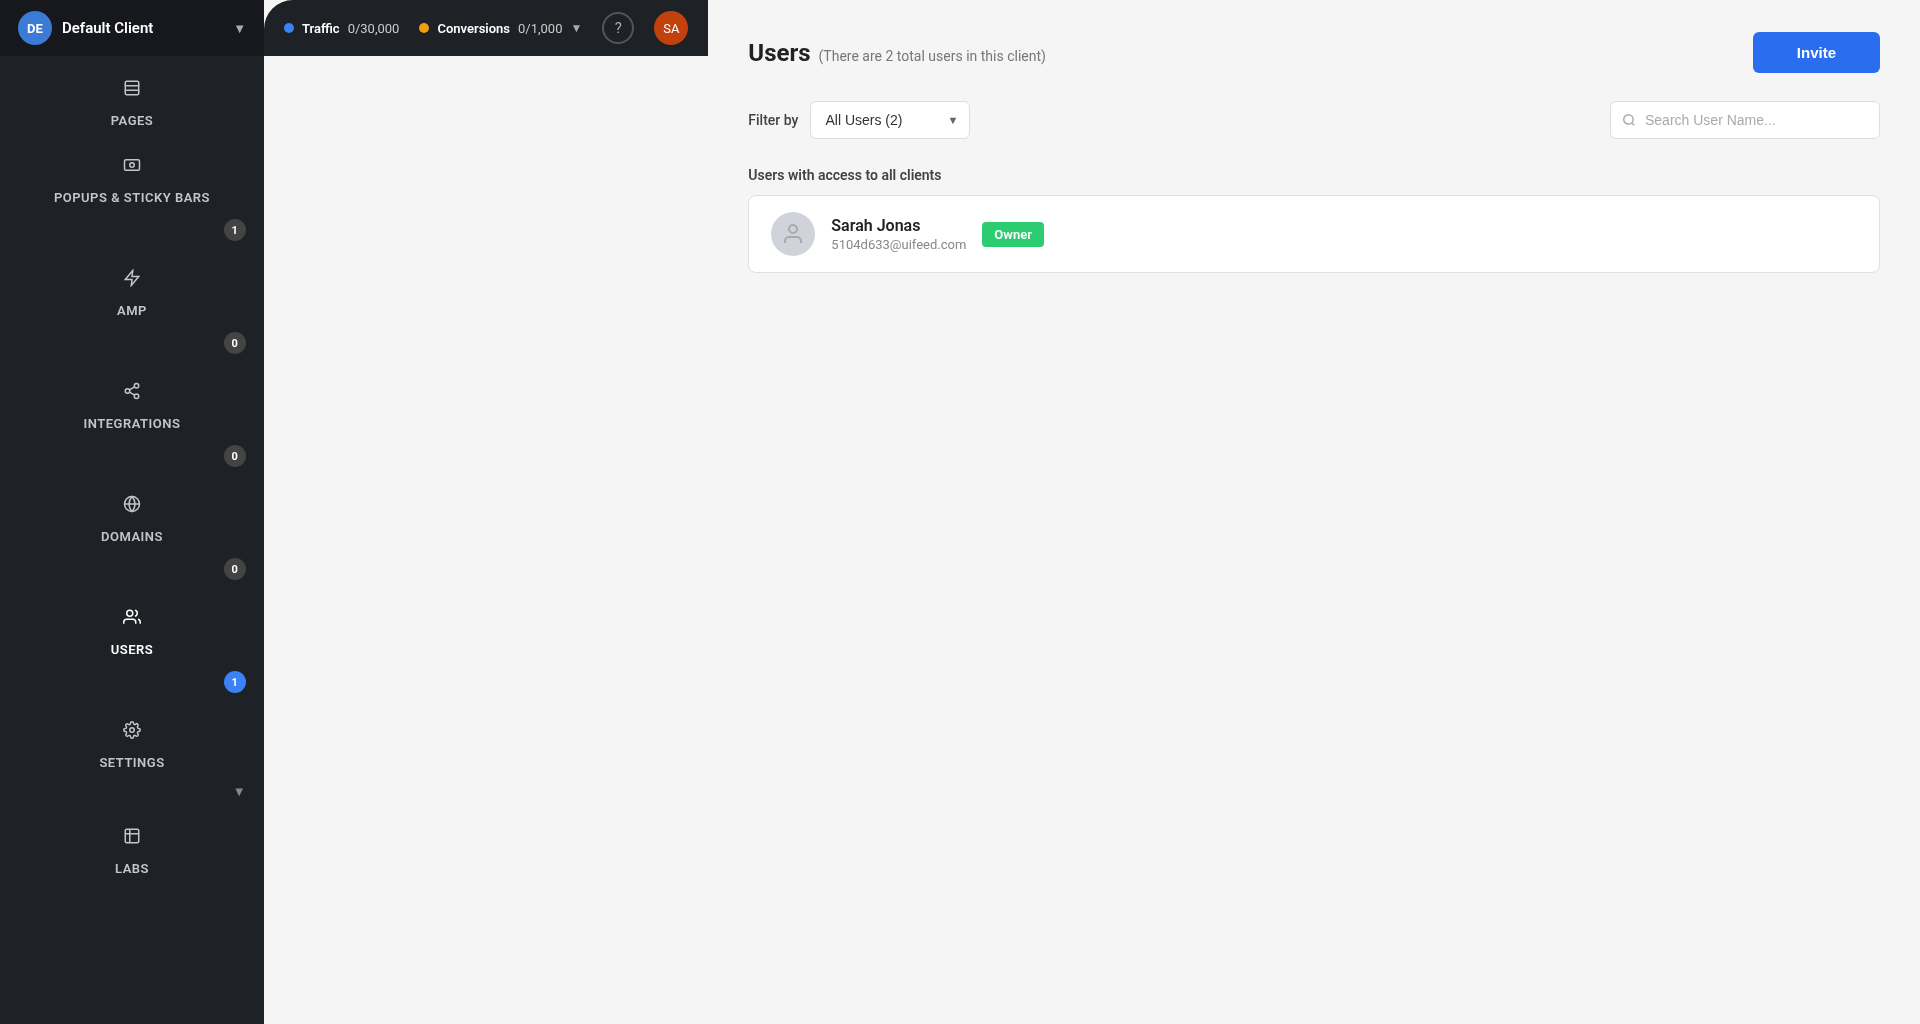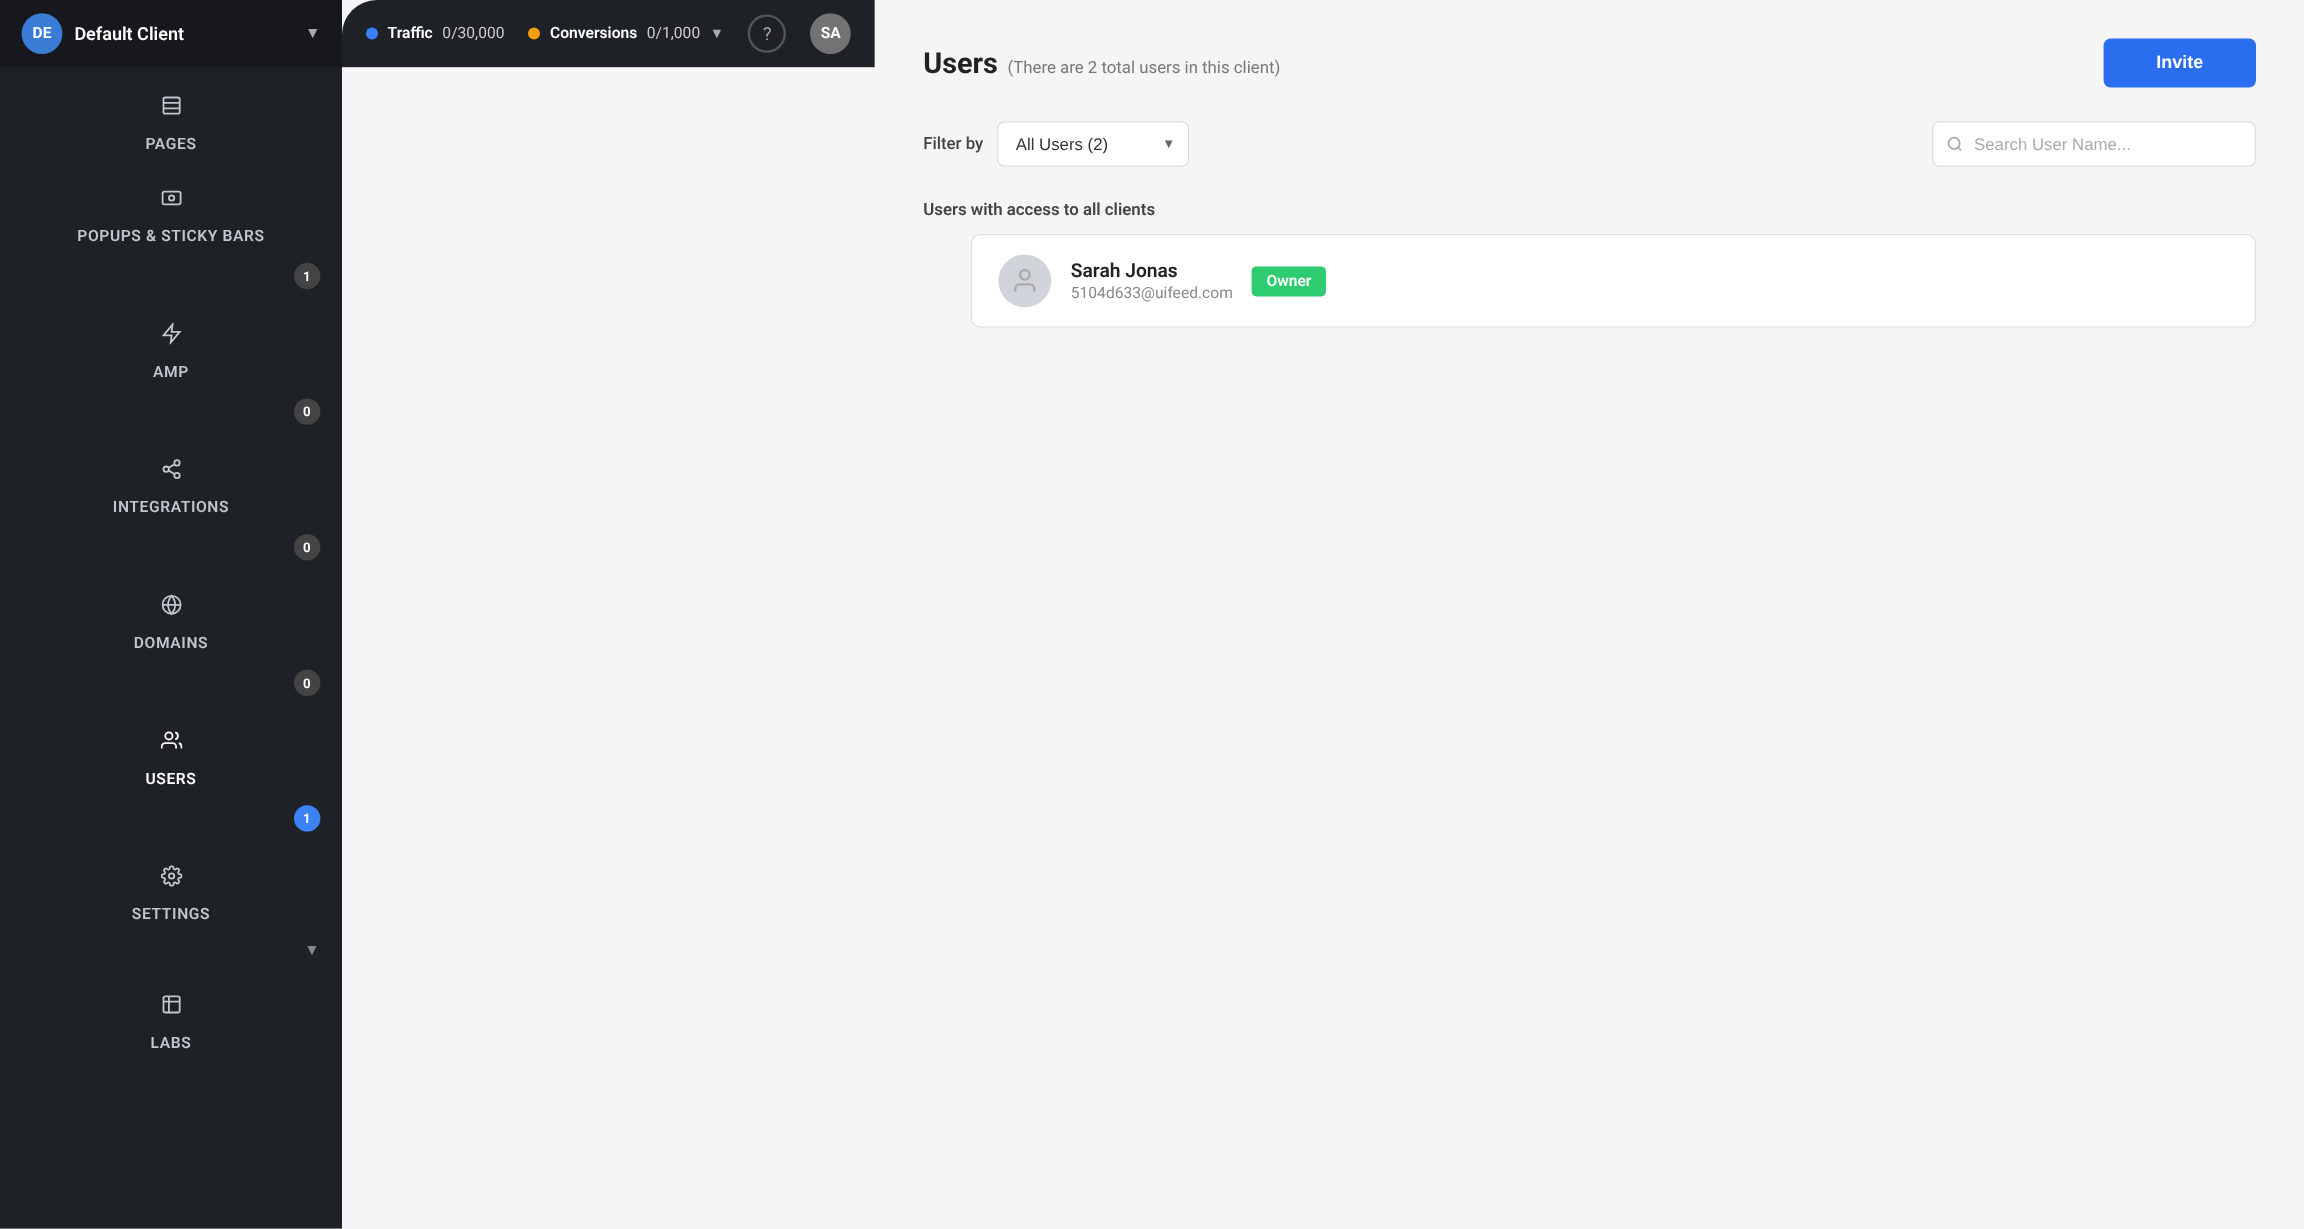--- a/index.html
+++ b/index.html
@@ -1,20 +1,20 @@
 <!DOCTYPE html>
 <html><head>
   <meta charset="utf-8">
   <style>
     * { margin: 0; padding: 0; box-sizing: border-box; }
     body { font-family: -apple-system, BlinkMacSystemFont, 'Segoe UI', Roboto, sans-serif; display: flex; height: 100vh; overflow: hidden; background: #f5f5f5; }
 
     
     .sidebar {
-      width: 285px;
+      width: 264px;
       background: #1e2126;
       color: #fff;
       display: flex;
       flex-direction: column;
       flex-shrink: 0;
       height: 100vh;
     }
     .sidebar-header {
       display: flex;
       align-items: center;
@@ -146,27 +146,27 @@
       display: flex;
       align-items: center;
       justify-content: center;
       color: #aaa;
       font-size: 15px;
       cursor: pointer;
     }
     .topbar-user-avatar {
       width: 34px;
       height: 34px;
-      background: #737373;
+      background: #c2410c;
       border-radius: 50%;
       display: flex;
       align-items: center;
       justify-content: center;
       font-size: 13px;
-      font-weight: 700;
+      font-weight: 400;
       color: #fff;
       cursor: pointer;
     }
 
     
     .content {
       flex: 1;
       padding: 32px 40px;
       overflow-y: auto;
       background: #f5f5f5;
@@ -277,21 +277,20 @@
     }
     .user-card {
       background: #fff;
       border: 1px solid #e0e0e0;
       border-radius: 8px;
       padding: 16px 22px;
       display: flex;
       align-items: center;
       gap: 16px;
       margin-bottom: 24px;
-      margin-left: 40px;
     }
     .user-avatar {
       width: 44px;
       height: 44px;
       background: #d0d4da;
       border-radius: 50%;
       display: flex;
       align-items: center;
       justify-content: center;
       font-size: 20px;

